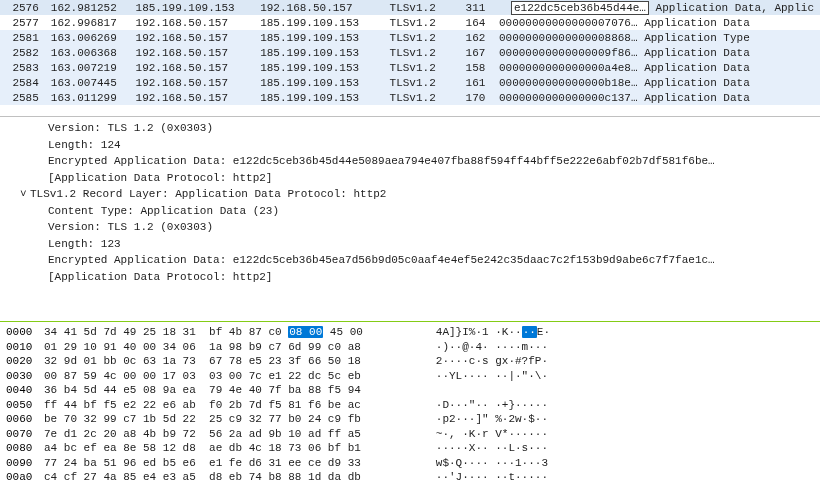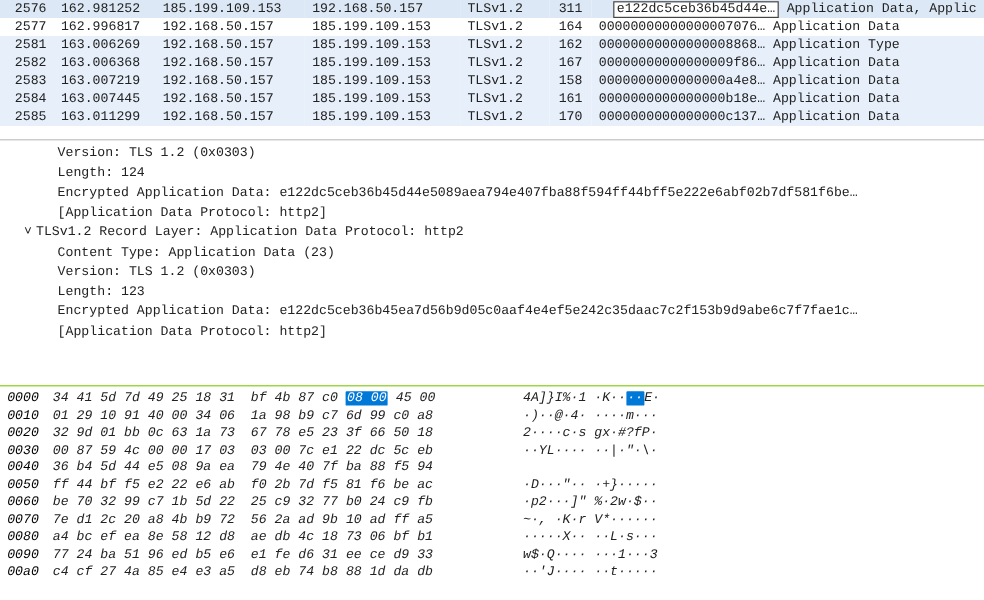--- a/index.html
+++ b/index.html
@@ -53,21 +53,20 @@
     line-height: 16.5px;
   }
   .indent1 { padding-left: 42px; }
   .indent0 { padding-left: 14px; }
   .expander { display:inline-block; width:10px; }
 
   .hex-pane {
     padding: 3px 6px;
     line-height: 14.5px;
     font-size: 11px;
-    font-style: italic;
   }
   .hex-row { white-space: pre; display:flex; }
   .hex-off { width: 38px; color:#000; }
   .hex-bytes { width: 372px; }
   .hex-ascii { }
   .hlbyte { background:#0078d7; color:#fff; border-radius:1px; padding:0 1px;}
 </style>
 </head>
 <body>
 

